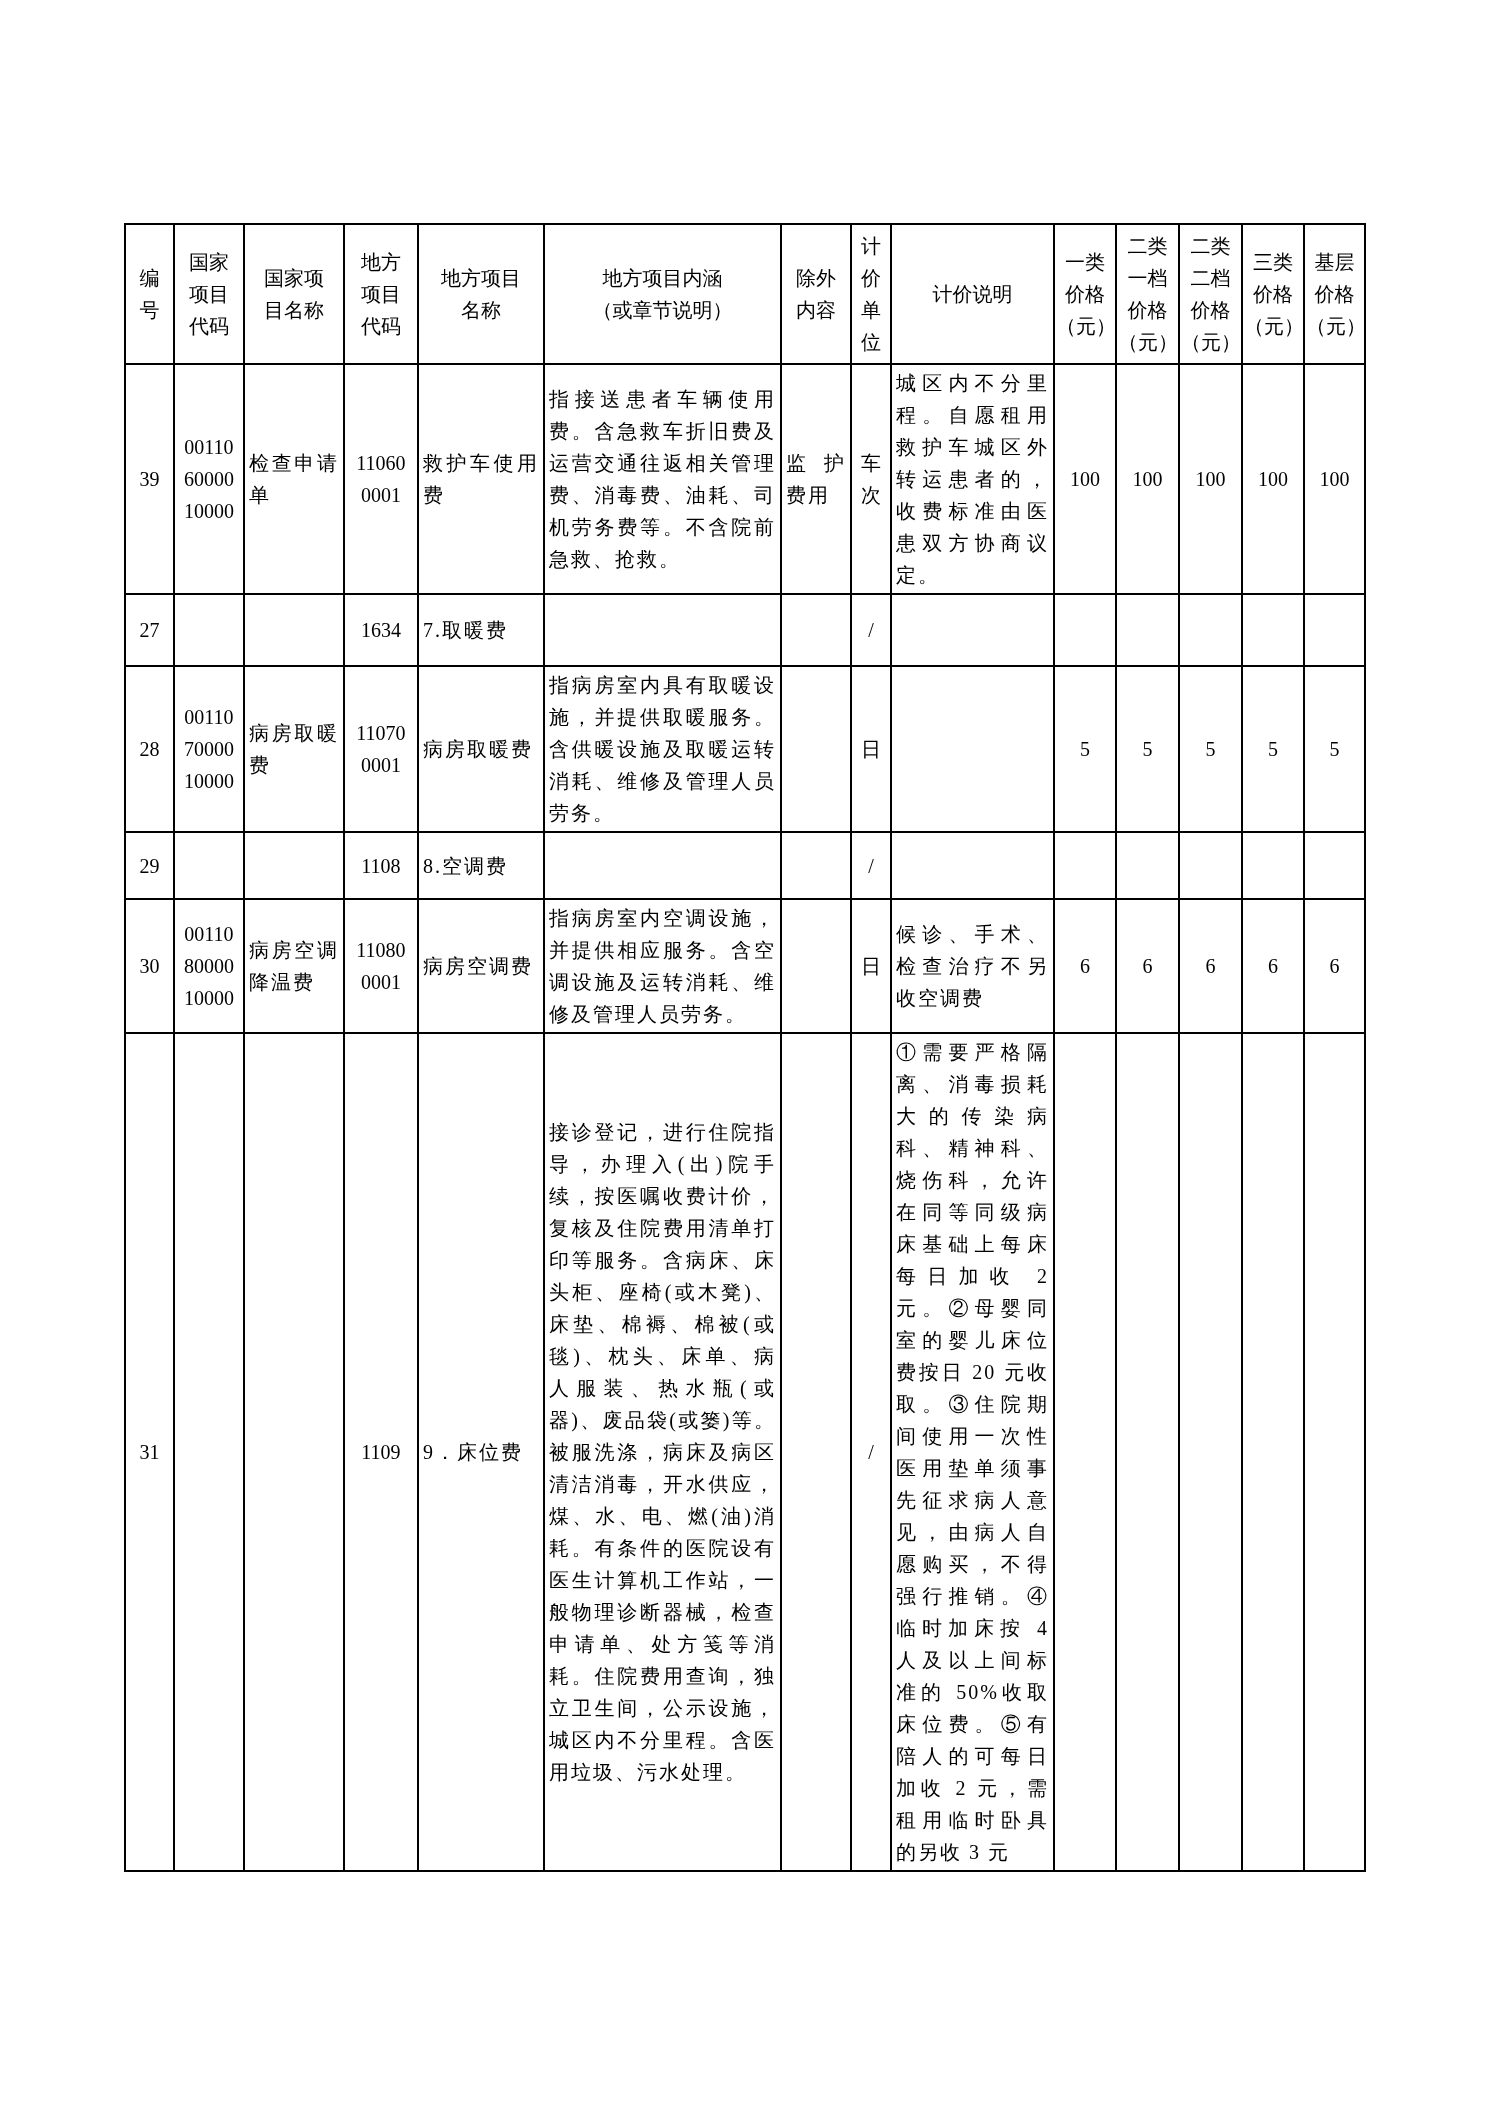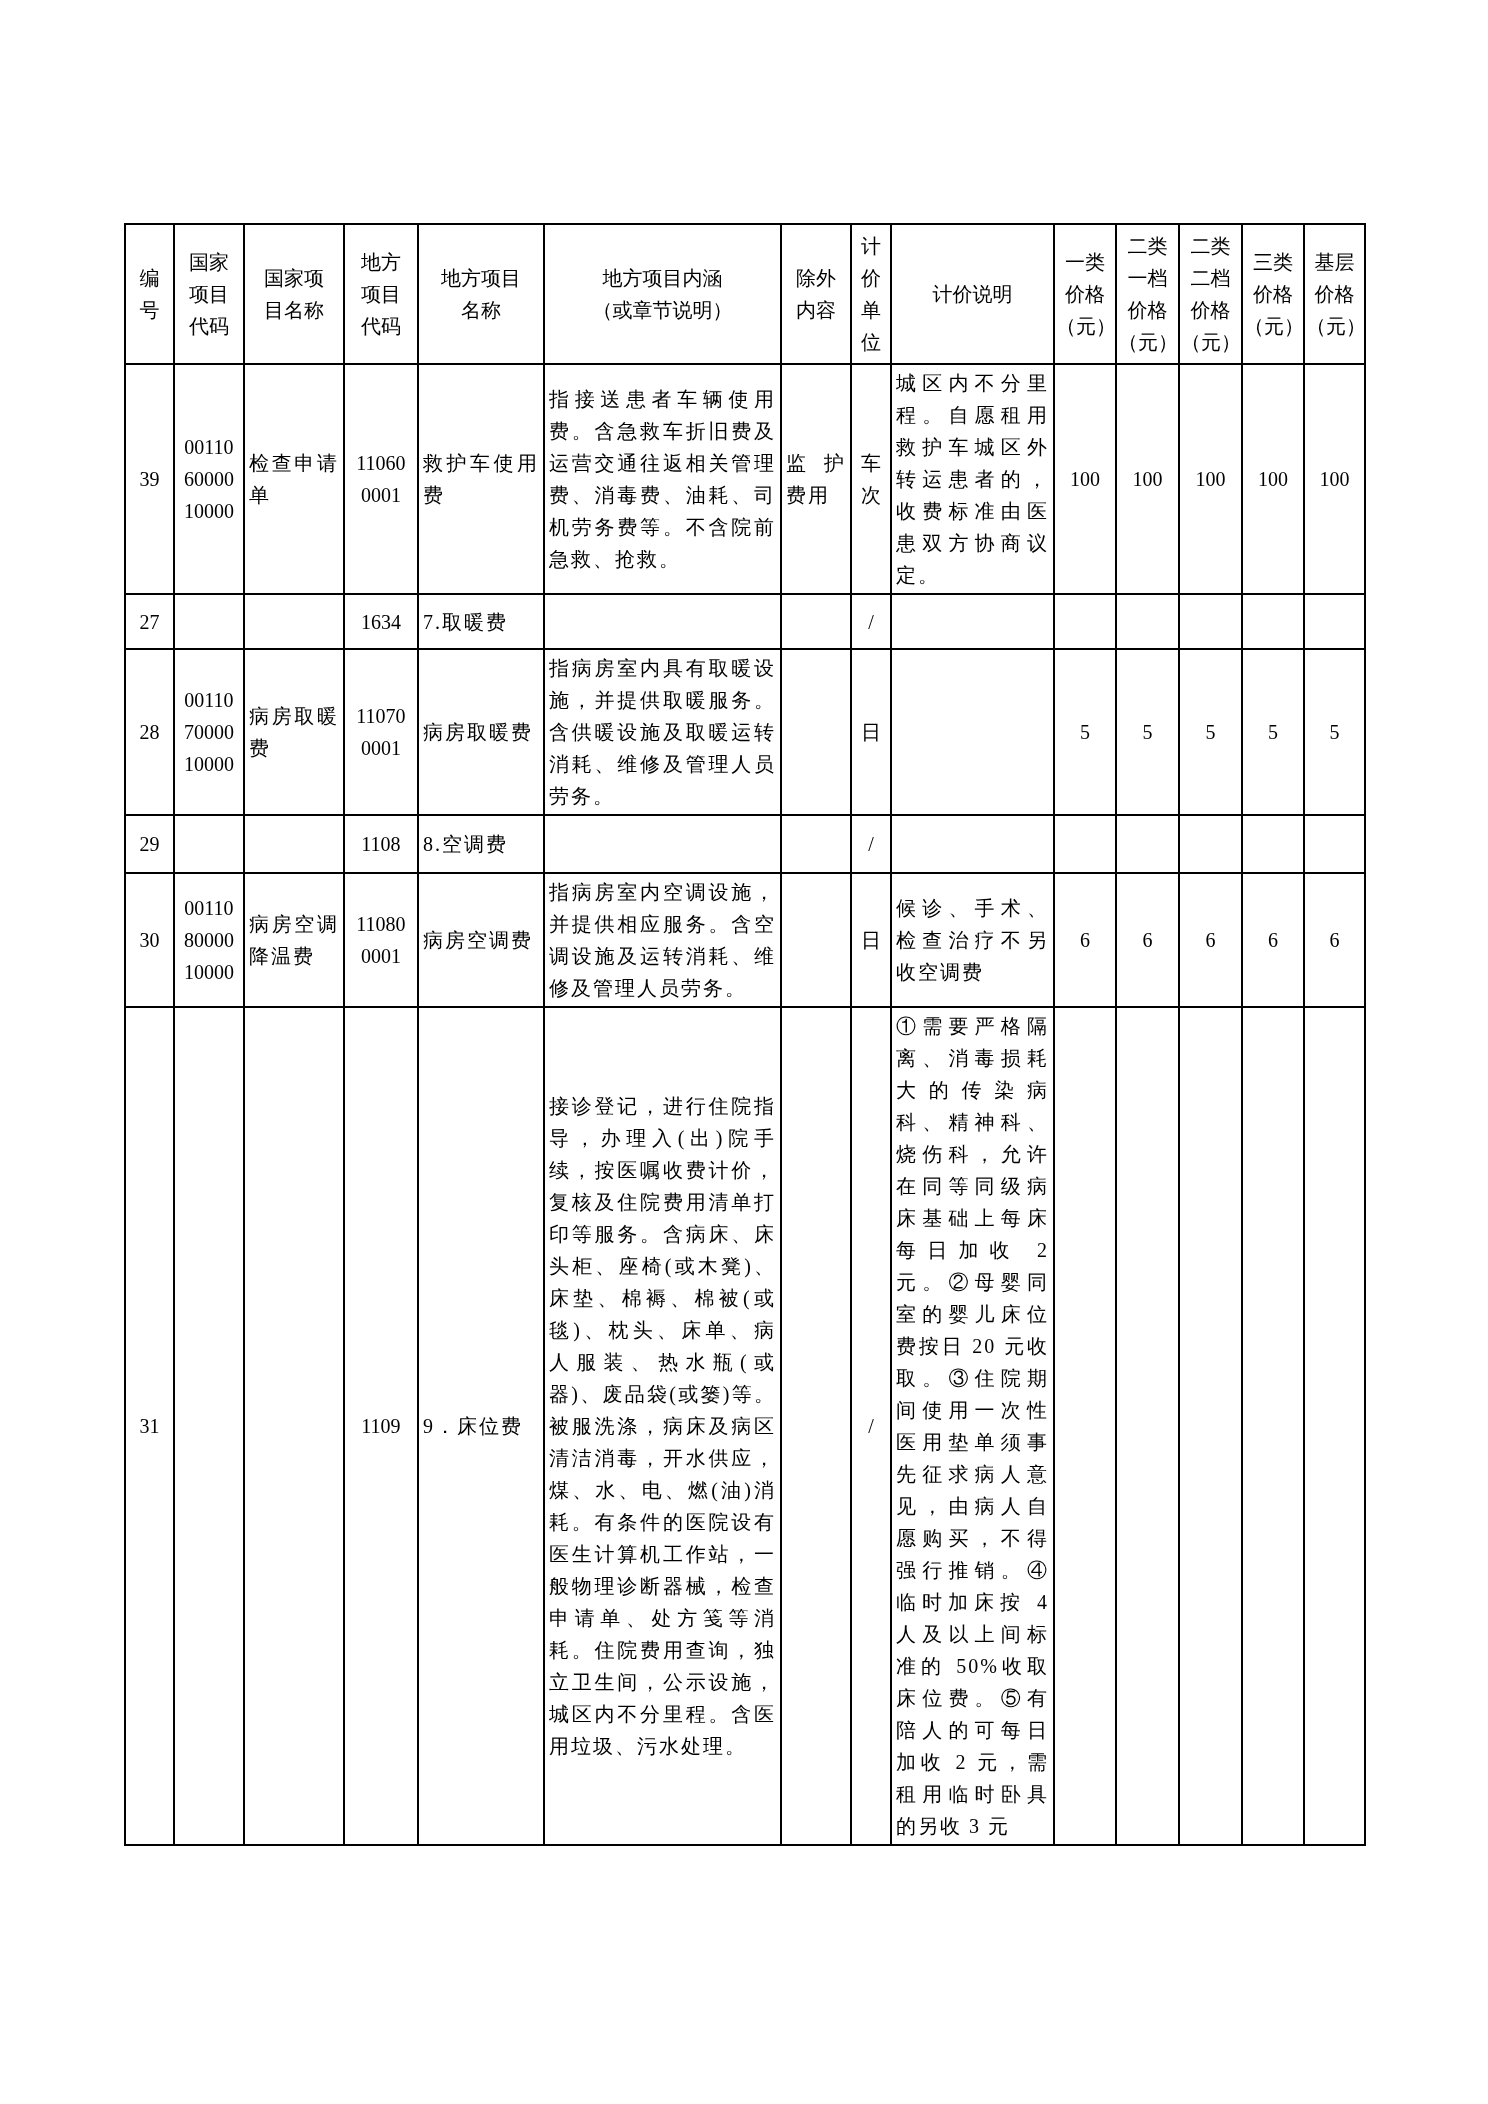--- a/index.html
+++ b/index.html
@@ -109,21 +109,21 @@
             <td class="td-content">指接送患者车辆使用费。含急救车折旧费及运营交通往返相关管理费、消毒费、油耗、司机劳务费等。不含院前急救、抢救。</td>
             <td class="td-content">监护费用</td>
             <td class="td-center">车次</td>
             <td class="td-content">城区内不分里程。自愿租用救护车城区外转运患者的，收费标准由医患双方协商议定。</td>
             <td class="td-price">100</td>
             <td class="td-price">100</td>
             <td class="td-price">100</td>
             <td class="td-price">100</td>
             <td class="td-price">100</td>
           </tr>
-          <tr style="height: 55px;">
+          <tr style="height: 72px;">
             <td class="td-center">27</td>
             <td class="td-pre"></td>
             <td class="td-name"></td>
             <td class="td-pre">1634</td>
             <td class="td-name">7.取暖费</td>
             <td class="td-content"></td>
             <td class="td-content"></td>
             <td class="td-center">/</td>
             <td class="td-content"></td>
             <td class="td-price"></td>
@@ -144,21 +144,21 @@
             <td class="td-content">指病房室内具有取暖设施，并提供取暖服务。含供暖设施及取暖运转消耗、维修及管理人员劳务。</td>
             <td class="td-content"></td>
             <td class="td-center">日</td>
             <td class="td-content"></td>
             <td class="td-price">5</td>
             <td class="td-price">5</td>
             <td class="td-price">5</td>
             <td class="td-price">5</td>
             <td class="td-price">5</td>
           </tr>
-          <tr style="height: 58px;">
+          <tr style="height: 67px;">
             <td class="td-center">29</td>
             <td class="td-pre"></td>
             <td class="td-name"></td>
             <td class="td-pre">1108</td>
             <td class="td-name">8.空调费</td>
             <td class="td-content"></td>
             <td class="td-content"></td>
             <td class="td-center">/</td>
             <td class="td-content"></td>
             <td class="td-price"></td>

